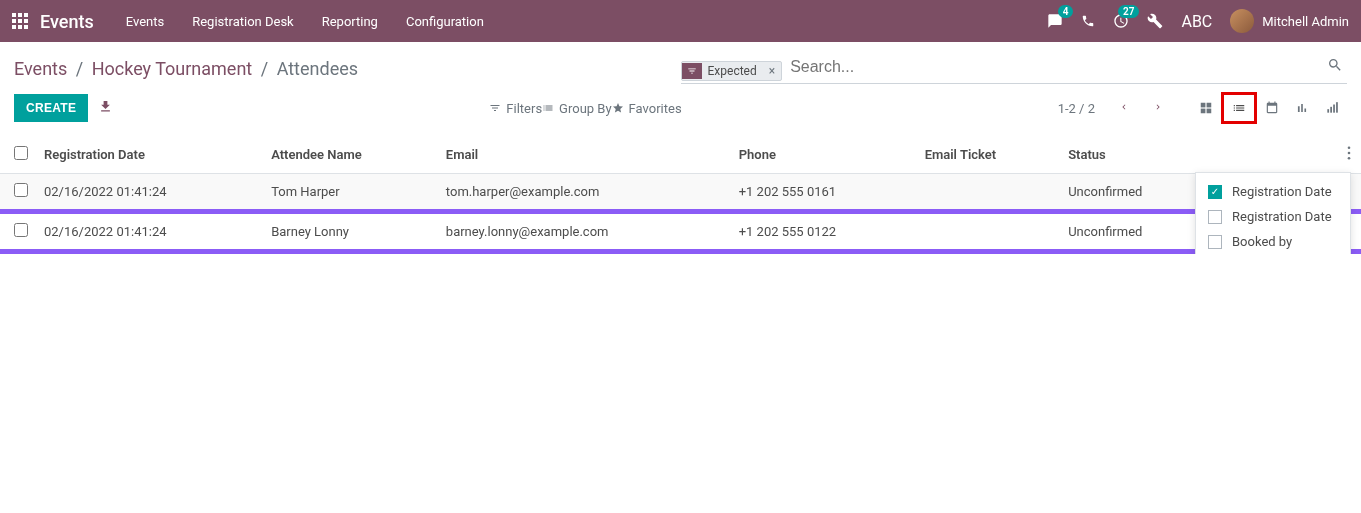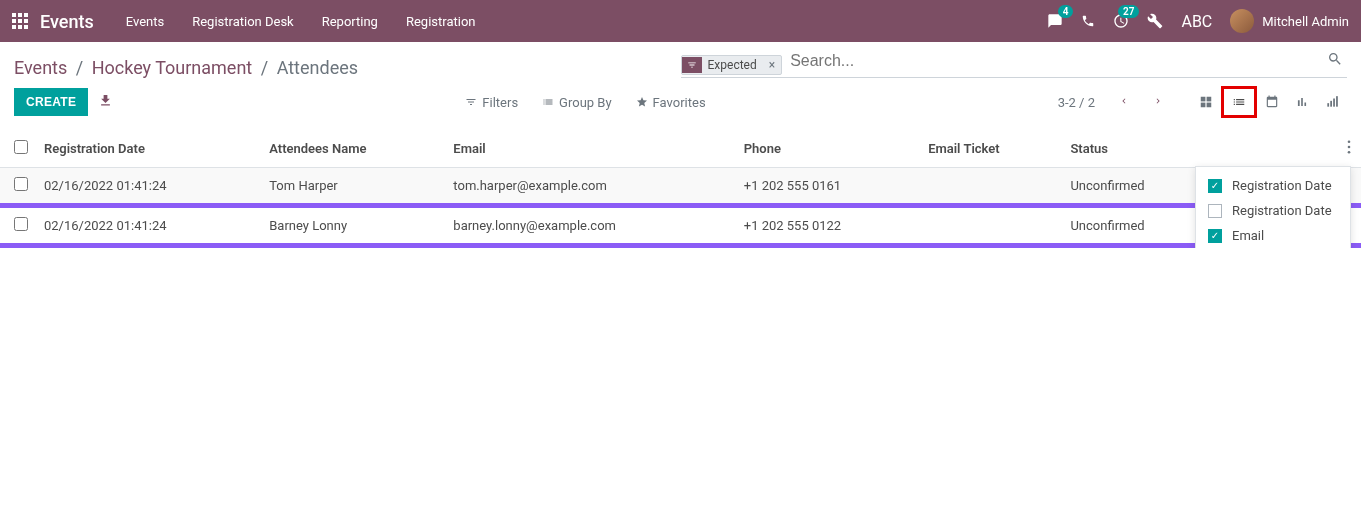--- a/index.html
+++ b/index.html
@@ -9,37 +9,37 @@
     .apps-icon { display: inline-flex; margin-right: 12px; }
     .brand { font-size: 18px; font-weight: 500; margin-right: 32px; }
     .nav-menu { display: flex; gap: 28px; flex: 1; }
     .nav-item { color: #fff; font-size: 13px; cursor: pointer; }
     .topbar-right { display: flex; align-items: center; gap: 18px; }
     .topbar-icon { position: relative; display: inline-flex; align-items: center; }
     .badge { position: absolute; top: -8px; right: -10px; background: #00a09d; color: #fff; border-radius: 10px; padding: 1px 5px; font-size: 10px; font-weight: 600; }
     .user-block { display: flex; align-items: center; gap: 8px; text-align: center; }
     .avatar { width: 24px; height: 24px; border-radius: 50%; background: linear-gradient(135deg, #c89060, #8b5a3c); }
     
-    .control-row { display: flex; align-items: flex-end; padding: 4px 14px 0 14px; }
+    .control-row { display: flex; align-items: center; padding: 10px 14px 0 14px; }
     .breadcrumb { font-size: 18px; color: #7c4e64; flex: 1; }
     .breadcrumb .sep { color: #6c757d; margin: 0 4px; }
     .breadcrumb .current { color: #6c757d; }
     .search-wrap { display: flex; align-items: center; flex: 1; max-width: 670px; border-bottom: 1px solid #ced4da; padding-bottom: 2px; }
     .filter-tag { background: #e9ecef; border: 1px solid #ced4da; display: inline-flex; align-items: center; font-size: 12px; border-radius: 2px; margin-top: 9px; }
     .filter-tag-icon { background: #7c4e64; color: #fff; padding: 3px 5px; display: inline-flex; align-items: center; }
     .filter-tag-label { padding: 2px 6px; }
     .filter-tag-close { padding: 2px 6px; cursor: pointer; color: #6c757d; }
     .search-input { border: none; outline: none; flex: 1; padding: 4px 8px; font-size: 16px; }
     .search-icon-btn { color: #6c757d; cursor: pointer; padding: 4px; }
     
     .control-row2 { display: flex; align-items: center; padding: 8px 14px 12px 14px; }
     .left-controls { display: flex; align-items: center; gap: 10px; }
     .btn-create { background: #00a09d; color: #fff; border: none; padding: 7px 12px; font-size: 12px; font-weight: 600; letter-spacing: 0.3px; cursor: pointer; }
     .icon-btn { color: #7c4e64; cursor: pointer; }
-    .mid-controls { display: flex; gap: 24px; margin-left: auto; color: #6c757d; }
+    .mid-controls { display: flex; margin-left: auto; color: #6c757d; }
     .mid-item { display: inline-flex; align-items: center; gap: 5px; cursor: pointer; font-size: 13px; }
     .right-controls { display: flex; align-items: center; gap: 8px; margin-left: auto; }
     .pager { color: #6c757d; font-size: 13px; margin-right: 8px; }
     .pager-arrow { color: #7c4e64; padding: 4px 8px; cursor: pointer; }
     .view-switch { display: flex; gap: 0; margin-left: 12px; }
     .view-btn { padding: 6px 8px; color: #6c757d; cursor: pointer; display: inline-flex; align-items: center; }
     .view-btn.active { color: #4c4c4c; }
     .highlight-red { border: 3px solid #e30000; }
     
     .table-container { position: relative; }
@@ -76,21 +76,21 @@
         <rect x="0" y="12" width="4" height="4"></rect>
         <rect x="6" y="12" width="4" height="4"></rect>
         <rect x="12" y="12" width="4" height="4"></rect>
       </svg>
   </span>
   <span class="brand">Events</span>
   <div class="nav-menu">
     <span class="nav-item">Events</span>
     <span class="nav-item">Registration Desk</span>
     <span class="nav-item">Reporting</span>
-    <span class="nav-item">Registration</span>
+    <span class="nav-item">Configuration</span>
   </div>
   <div class="topbar-right">
     <span class="topbar-icon">
       <svg width="16" height="16" viewBox="0 0 24 24" fill="#fff">
           <path d="M20 2H4c-1.1 0-2 .9-2 2v18l4-4h14c1.1 0 2-.9 2-2V4c0-1.1-.9-2-2-2z"></path>
         </svg>
       <span class="badge">4</span>
     </span>
     <span class="topbar-icon">
       <svg width="14" height="14" viewBox="0 0 24 24" fill="#fff">
@@ -166,21 +166,21 @@
       <span>Group By</span>
     </span>
     <span class="mid-item">
       <svg width="12" height="12" viewBox="0 0 24 24" fill="#6c757d">
           <path d="M12 17.27L18.18 21l-1.64-7.03L22 9.24l-7.19-.61L12 2 9.19 8.63 2 9.24l5.46 4.73L5.82 21z"></path>
         </svg>
       <span>Favorites</span>
     </span>
   </div>
   <div class="right-controls">
-    <span class="pager">3-2 / 2</span>
+    <span class="pager">1-2 / 2</span>
     <span class="pager-arrow">
       <svg width="10" height="12" viewBox="0 0 24 24" fill="#7c4e64">
           <path d="M15.41 7.41L14 6l-6 6 6 6 1.41-1.41L10.83 12z"></path>
         </svg>
     </span>
     <span class="pager-arrow">
       <svg width="10" height="12" viewBox="0 0 24 24" fill="#7c4e64">
           <path d="M10 6L8.59 7.41 13.17 12l-4.58 4.59L10 18l6-6z"></path>
         </svg>
     </span>
@@ -219,21 +219,21 @@
     </div>
   </div>
 </div>
 
 <div class="table-container">
   <table>
     <thead>
       <tr>
         <th><input type="checkbox" style=""></th>
         <th>Registration Date</th>
-        <th>Attendees Name</th>
+        <th>Attendee Name</th>
         <th>Email</th>
         <th>Phone</th>
         <th>Email Ticket</th>
         <th>Status</th>
         <th></th>
         <th class="kebab-col">
           <svg width="4" height="14" viewBox="0 0 4 16" fill="#6c757d">
               <circle cx="2" cy="2" r="1.5"></circle>
               <circle cx="2" cy="8" r="1.5"></circle>
               <circle cx="2" cy="14" r="1.5"></circle>
@@ -283,20 +283,24 @@
     <div class="column-dropdown-list" id="col-menu-list">
         <div class="col-item">
           <span class="cb on"></span>
           <span>Registration Date</span>
         </div>
         <div class="col-item">
           <span class="cb "></span>
           <span>Registration Date</span>
         </div>
         <div class="col-item">
+          <span class="cb "></span>
+          <span>Booked by</span>
+        </div>
+        <div class="col-item">
           <span class="cb on"></span>
           <span>Email</span>
         </div>
         <div class="col-item">
           <span class="cb on"></span>
           <span>Phone</span>
         </div>
         <div class="col-item">
           <span class="cb "></span>
           <span>Mobile</span>

